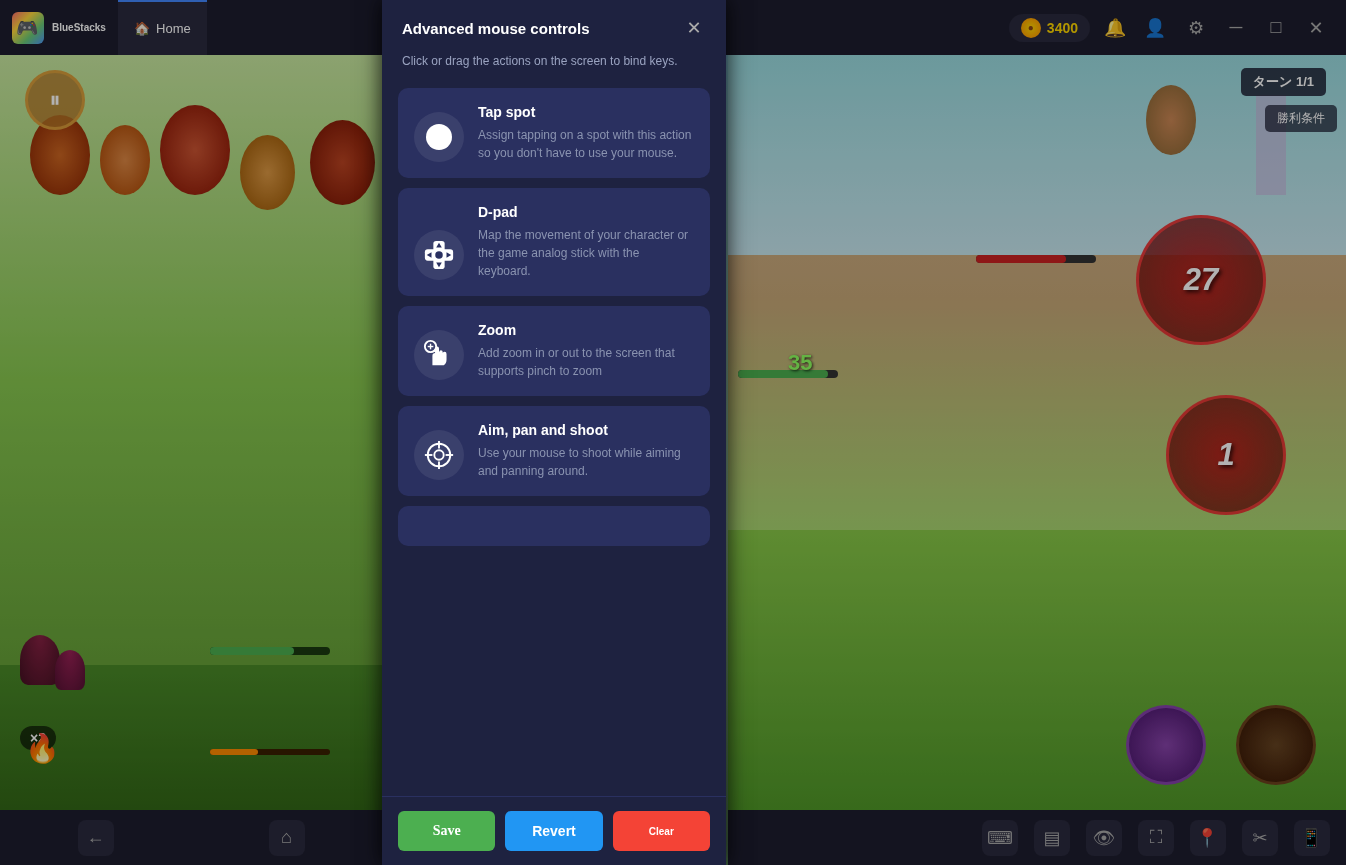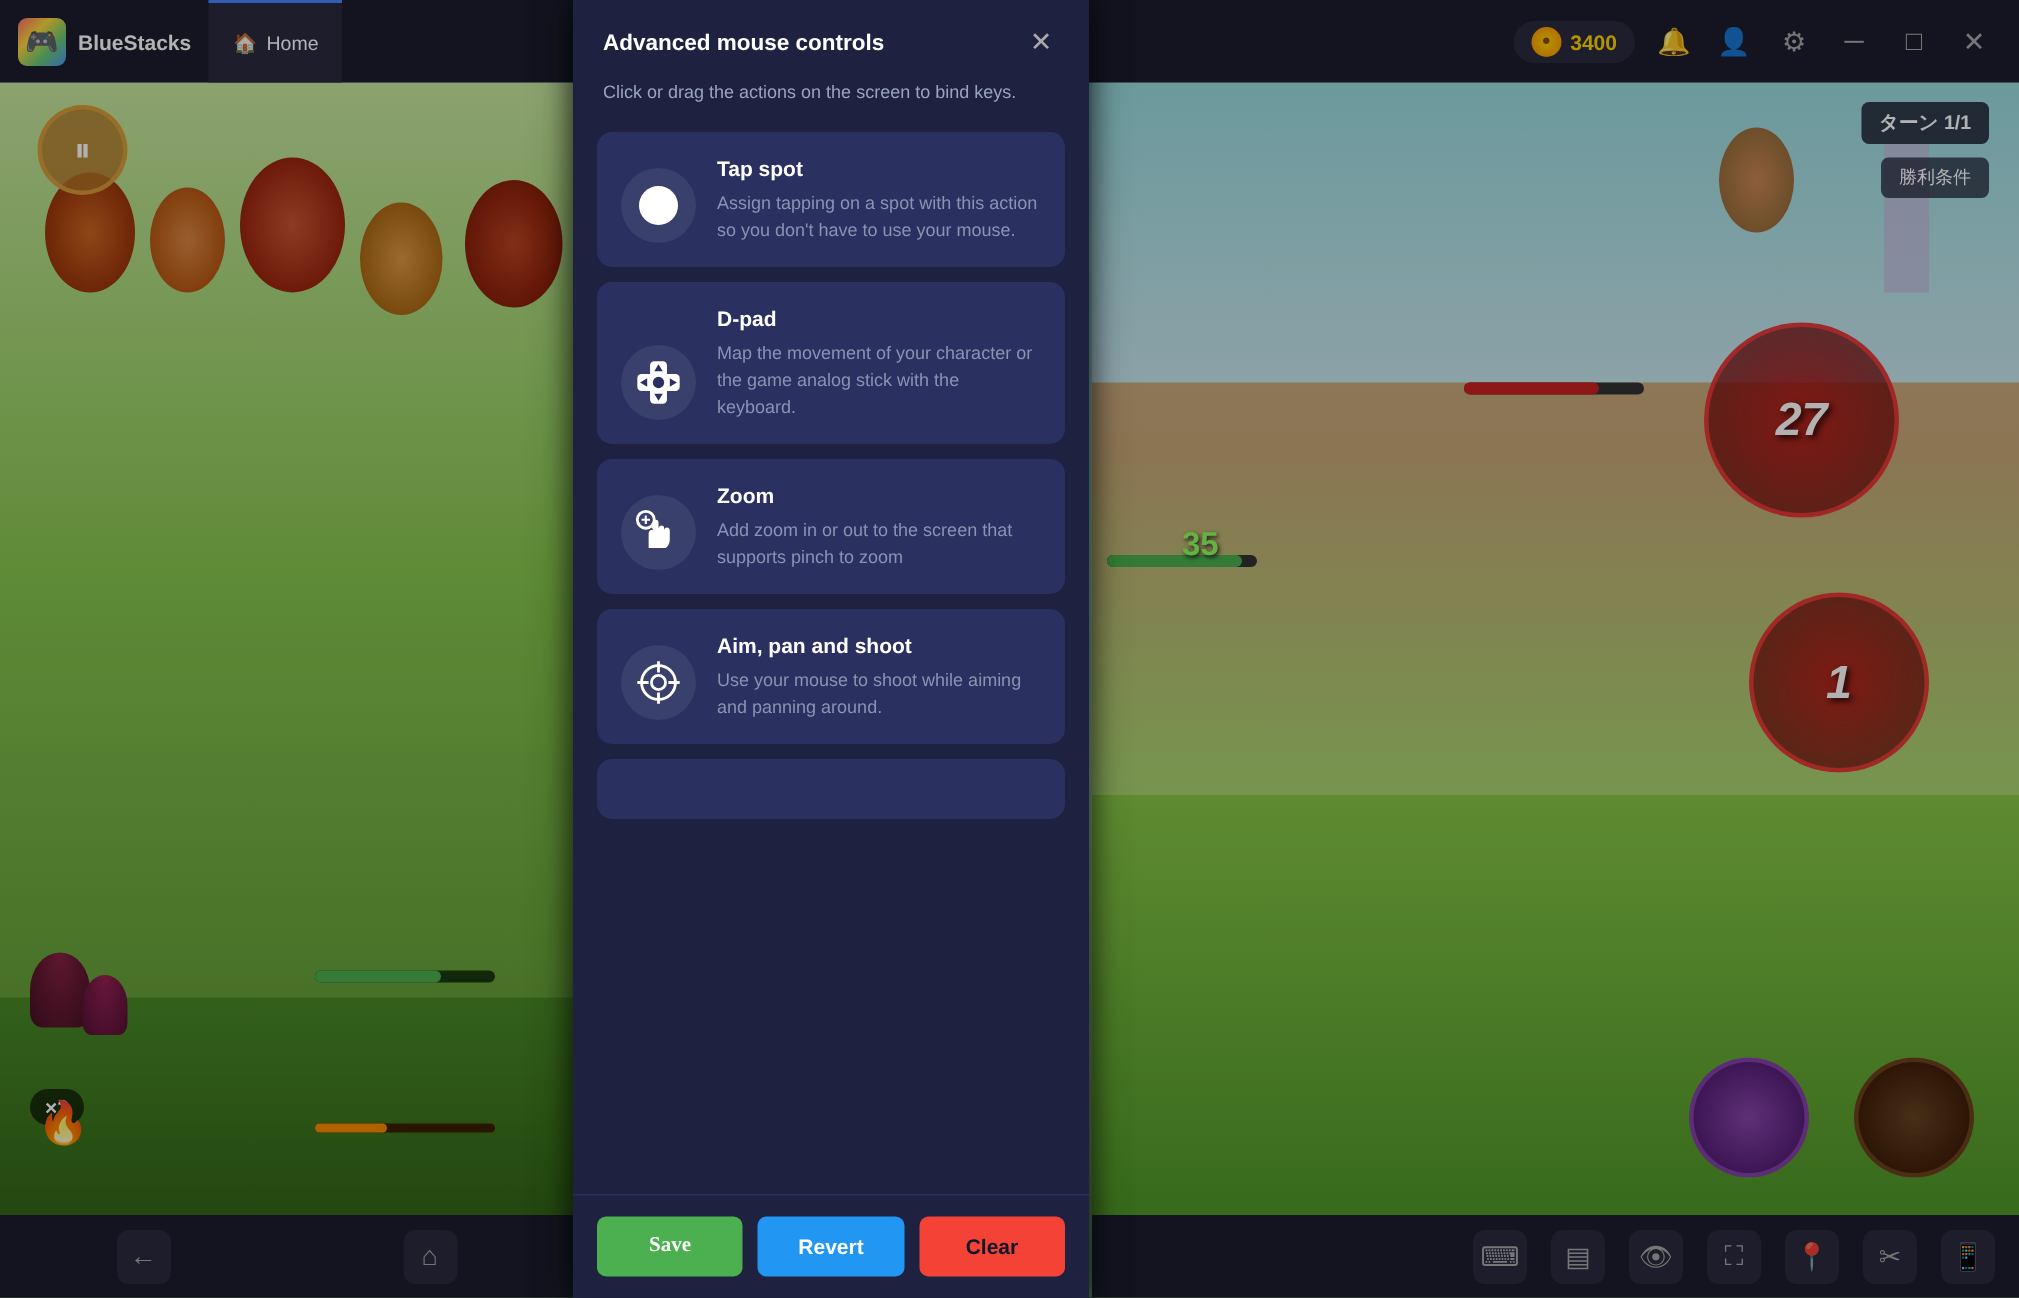--- a/index.html
+++ b/index.html
@@ -60,21 +60,21 @@
     .logo-icon {
       width: 32px; height: 32px;
       background: linear-gradient(135deg, #ff6b6b, #ffd93d, #6bcb77, #4d96ff);
       border-radius: 6px;
       display: flex; align-items: center; justify-content: center;
       font-size: 18px;
     }
 
     .logo-text {
       color: white;
-      font-size: 14px;
+      font-size: 10px;
       font-weight: 600;
     }
 
     .tab-home {
       display: flex;
       align-items: center;
       gap: 6px;
       padding: 0 16px;
       height: 100%;
       background: #2a2a3e;
@@ -364,24 +364,24 @@
       border-radius: 6px;
       font-size: 14px;
       font-weight: 600;
       cursor: pointer;
     }
 
     .btn-clear {
       flex: 1;
       padding: 12px;
       background: #f44336;
-      color: #0f172a;
+      color: #ffffff;
       border: none;
       border-radius: 6px;
-      font-size: 14px;
+      font-size: 10px;
       font-weight: 600;
       cursor: pointer;
     }
 
     
     .bottom-nav {
       position: absolute;
       bottom: 0; left: 0;
       width: 382px; height: 55px;
       background: #1e1e2e;
@@ -558,21 +558,21 @@
   <div class="orange-bar-fill"></div>
 </div>
 <div class="x2-badge" style="position:absolute; bottom:115px; left:20px; z-index:15;">
   <span>×2</span>
 </div>
 <div class="fire-icon" style="position:absolute; bottom:100px; left:25px; z-index:15;">🔥</div>
 
 <div class="turn-badge" style="position:absolute; top:68px; right:20px; z-index:15; background:rgba(20,20,40,0.8); color:white; padding:5px 12px; border-radius:5px; font-size:13px;">
   <span>ターン 1/1</span>
 </div>
-<div class="win-condition" style="position:absolute; top:105px; right:20px; z-index:15; background:rgba(20,20,40,0.7); color:white; padding:5px 12px; border-radius:5px; font-size:12px;">
+<div class="win-condition" style="position:absolute; top:105px; right:9px; z-index:15; background:rgba(20,20,40,0.7); color:white; padding:5px 12px; border-radius:5px; font-size:12px;">
   <span>勝利条件</span>
 </div>
 
 <div class="dialog-overlay"></div>
 
 <div class="dialog">
   <div class="dialog-header">
     <span class="dialog-title">Advanced mouse controls</span>
     <button class="dialog-close">
       <span>✕</span>

